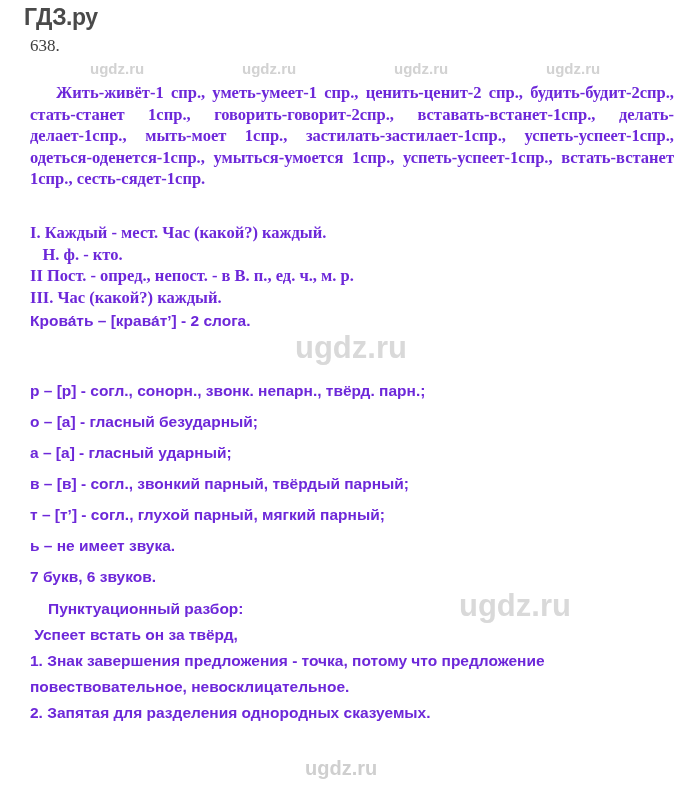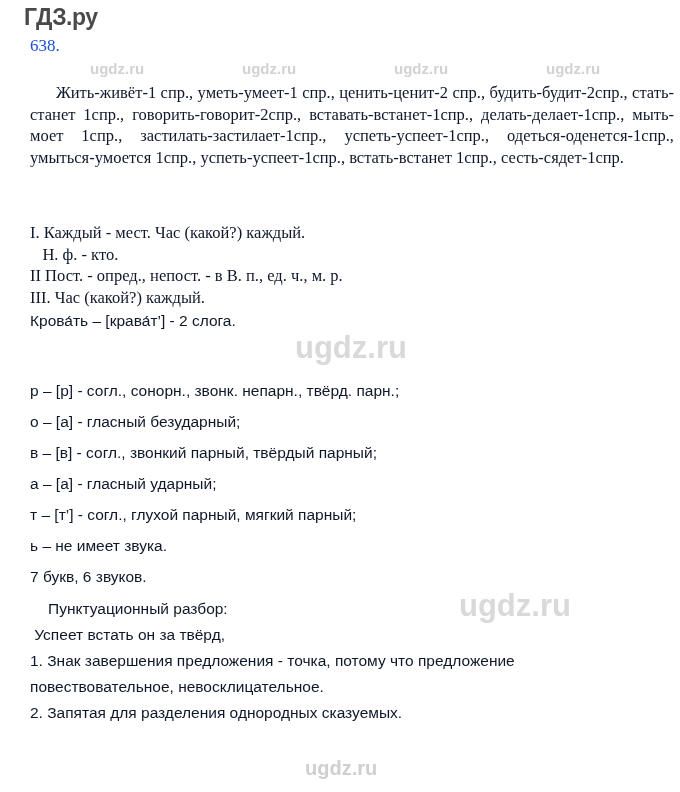--- a/index.html
+++ b/index.html
@@ -30,26 +30,27 @@
     font-weight: bold;
     color: #4a4a4a;
     letter-spacing: -0.5px;
   }
   .task-number {
     position: absolute;
     left: 18px;
     top: 36px;
     font-family: "Liberation Serif", serif;
     font-size: 17px;
-    color: #1d4ed8;
+    color: #404040;
   }
   .block {
     position: absolute;
     font-family: "Liberation Serif", serif;
-    color: #0f172a;
+    color: #6d28d9;
+    font-weight: bold;
   }
   .serif-block {
     font-size: 16.5px;
     line-height: 21.5px;
     text-align: justify;
   }
   .sans-block {
     font-family: "Liberation Sans", sans-serif;
     font-size: 15.5px;
     line-height: 25px;
@@ -105,22 +106,22 @@
     <div class="line">III. Час (какой?) каждый.</div>
   </div>
 
   <div class="block sans-block" style="left:18px; top:308px; width:400px;">
     <span class="stress">Крова</span><span class="stress">ть – [крава</span><span>т’] - 2 слога.</span>
   </div>
 
   <div class="block sans-block" style="left:18px; top:375px; width:600px; line-height:31px;">
     <div class="line">р – [р] - согл., сонорн., звонк. непарн., твёрд. парн.;</div>
     <div class="line">о – [а] - гласный безударный;</div>
+    <div class="line">а – [а] - гласный ударный;</div>
     <div class="line">в – [в] - согл., звонкий парный, твёрдый парный;</div>
-    <div class="line">а – [а] - гласный ударный;</div>
     <div class="line">т – [т’] - согл., глухой парный, мягкий парный;</div>
     <div class="line">ь – не имеет звука.</div>
     <div class="line">7 букв, 6 звуков.</div>
   </div>
 
   <div class="block sans-block" style="left:18px; top:596px; width:620px; line-height:26px;">
     <div class="line" style="text-indent:18px;">Пунктуационный разбор:</div>
     <div class="line"> Успеет встать он за твёрд,</div>
     <div class="line">1. Знак завершения предложения - точка, потому что предложение повествовательное, невосклицательное.</div>
     <div class="line">2. Запятая для разделения однородных сказуемых.</div>

